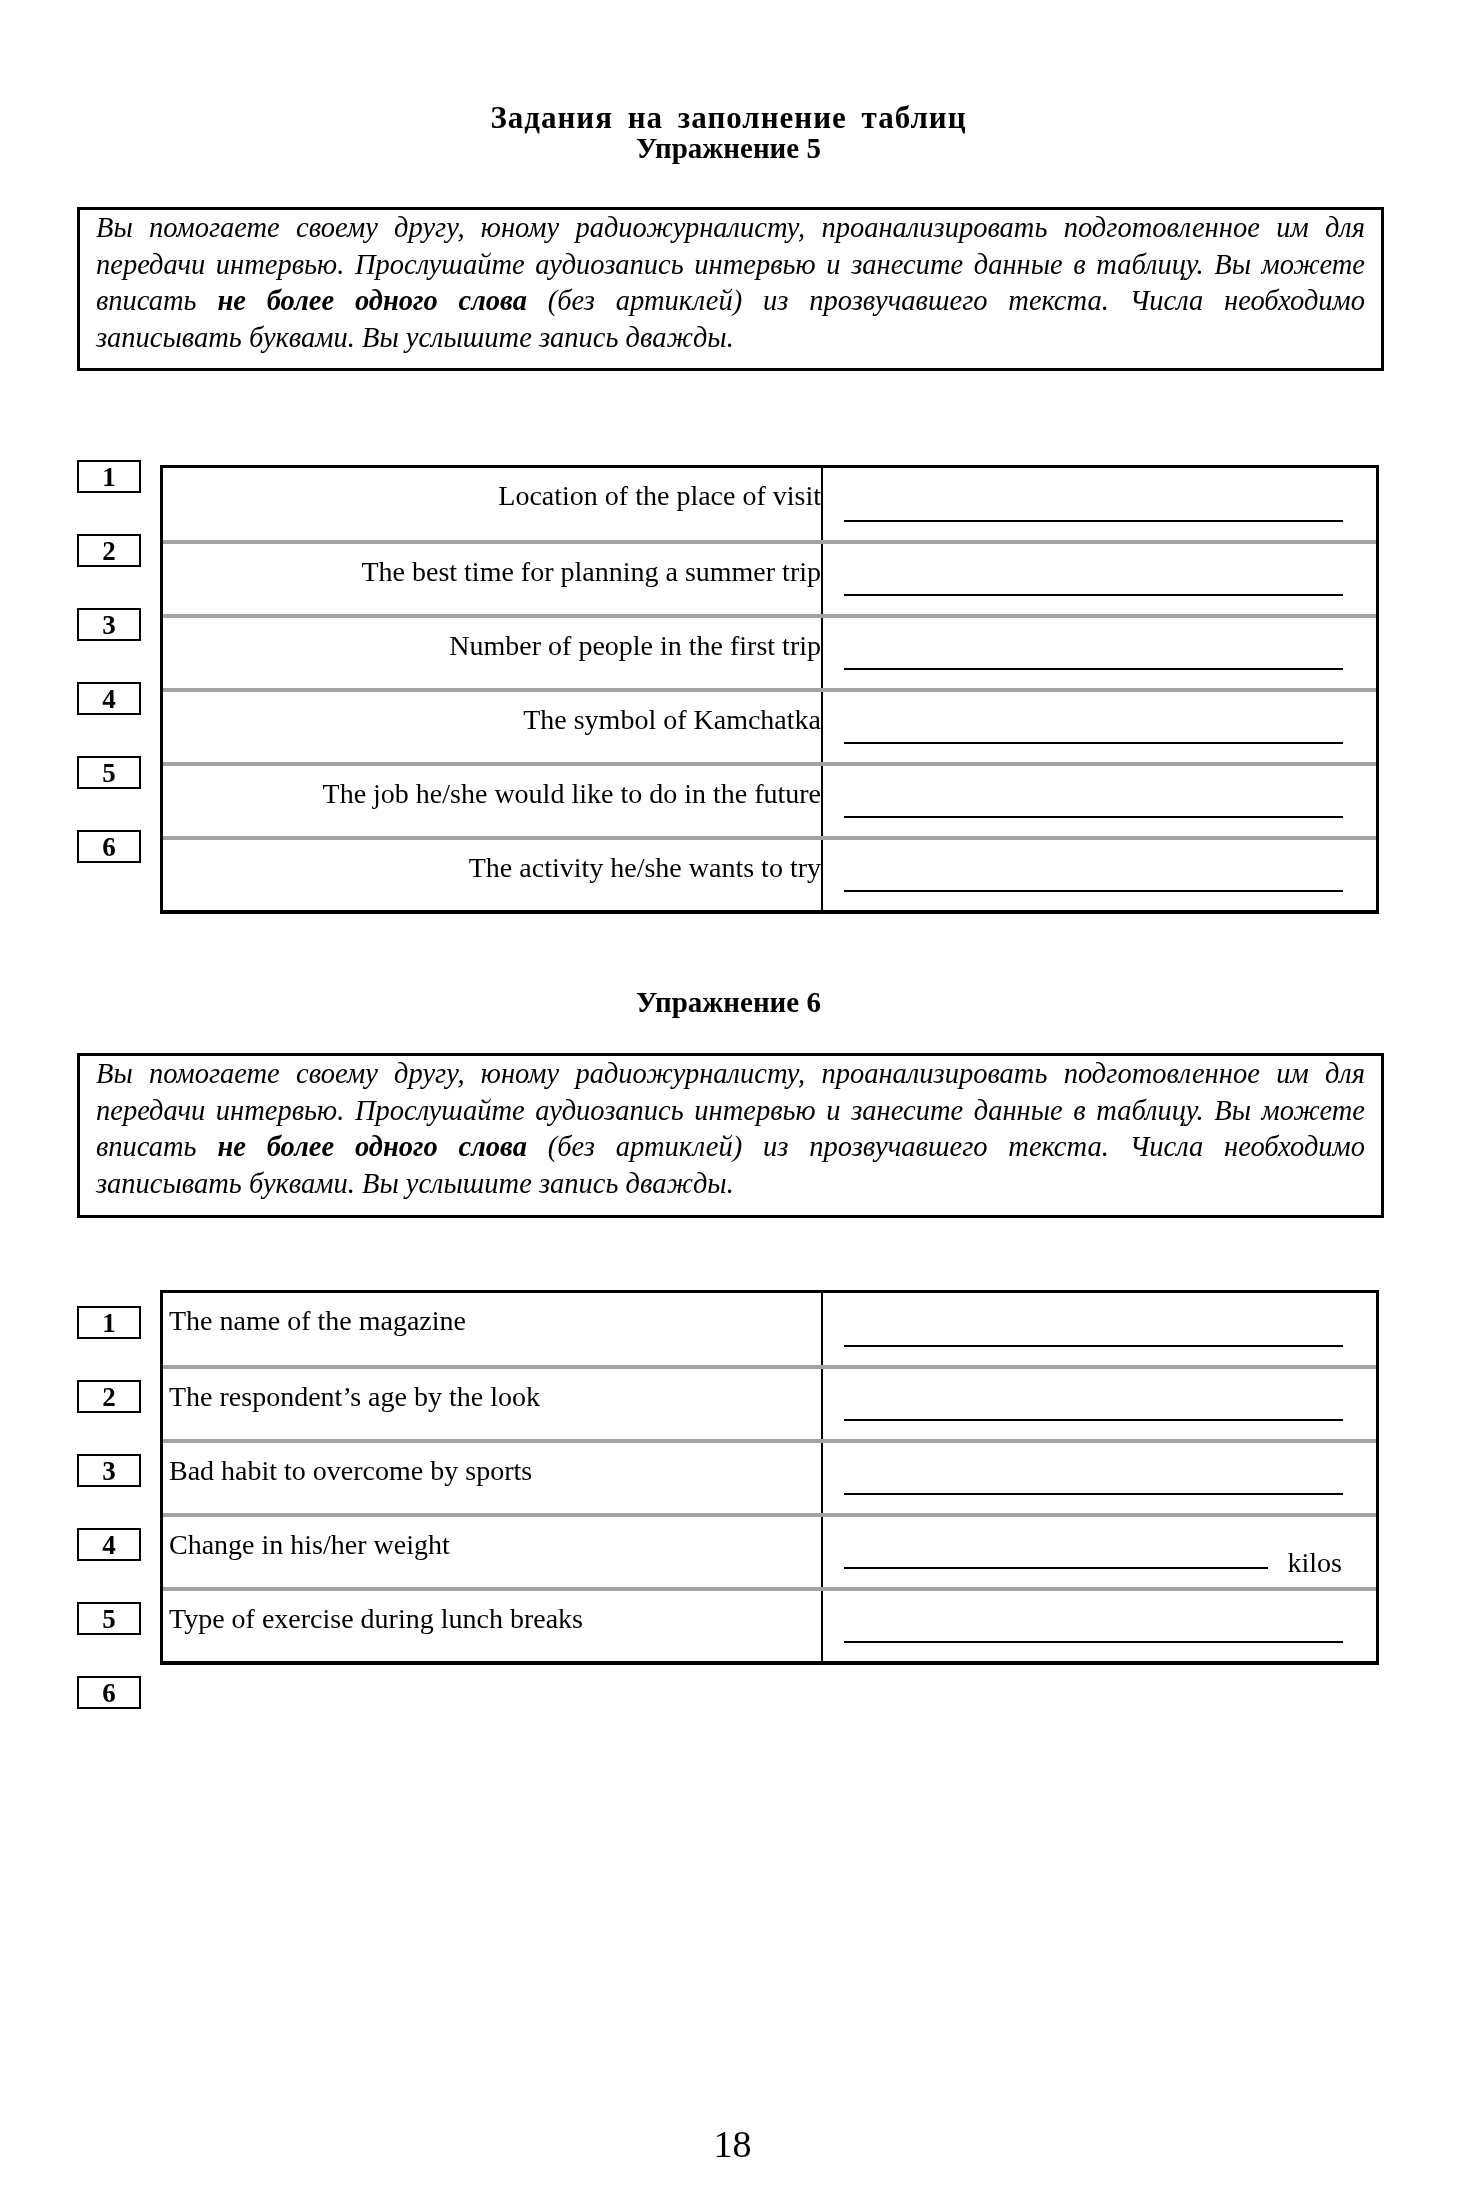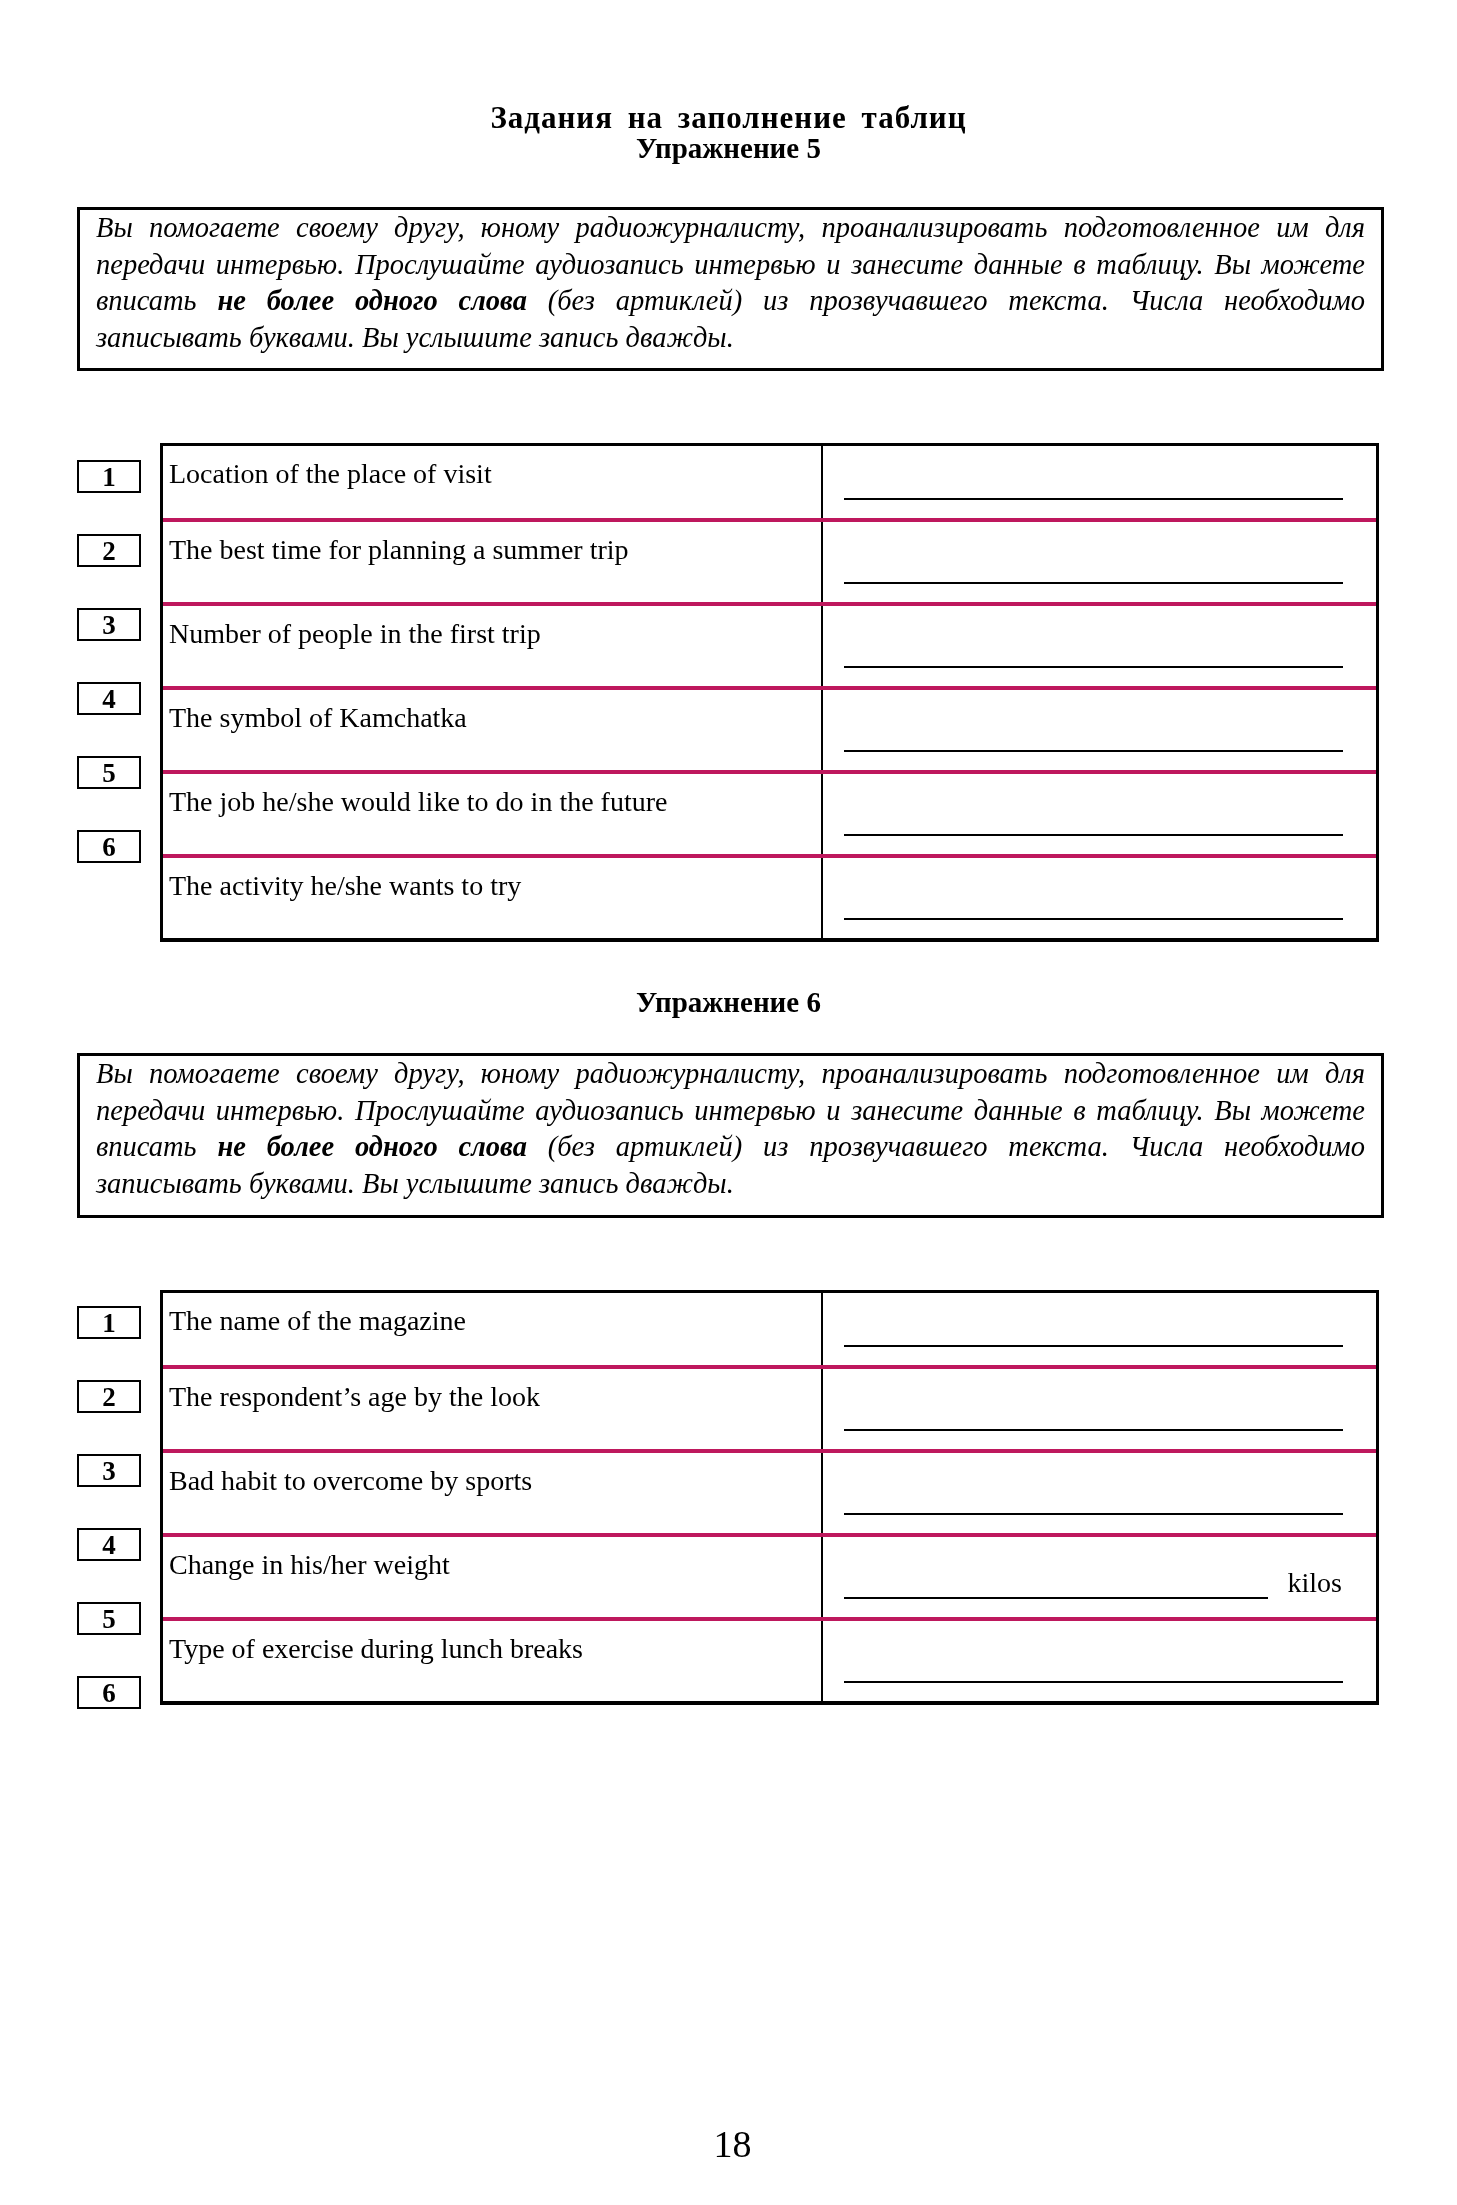--- a/index.html
+++ b/index.html
@@ -5,21 +5,21 @@
   html, body { margin:0; padding:0; background:#ffffff; }
   body { width:1457px; height:2205px; position:relative; overflow:hidden;
          font-family:"Liberation Serif", "DejaVu Serif", serif; color:#000; }
   .abs { position:absolute; }
   .title { left:0; width:1457px; top:55px; text-align:center; font-weight:bold; font-size:31px; letter-spacing:1px; word-spacing:6px;margin-top:45px; }
   .ex-head { left:0; width:1457px; text-align:center; font-weight:bold; font-size:29px; }
   .instr { left:77px; width:1307px; box-sizing:border-box; border:3px solid #000; padding:0 16px 12px 16px;
            font-style:italic; font-size:28.5px; line-height:36.5px; text-align:justify; text-align-last:left; }
   .instr b { font-weight:bold; }
   .tbl { left:160px; width:1219px; box-sizing:border-box; border:3px solid #000; border-bottom-width:4px; }
-  .row { position:relative; height:84px; box-sizing:border-box; border-top:4px solid #be185d; display:flex; }
+  .row { position:relative; height:74px; box-sizing:border-box; border-top:4px solid #a3a3a3; display:flex; }
   .row:first-child { border-top:none; height:72px; }
   .q { width:660px; box-sizing:border-box; border-right:2px solid #000; font-size:28px; padding:12px 0 0 6px; white-space:nowrap; }
   .a { flex:1; position:relative; }
   .a .line { position:absolute; left:21px; right:33px; bottom:18px; border-bottom:2px solid #000; height:0; cursor:text; }
   .a .line.short { right:108px; }
   .a .unit { position:absolute; right:34px; top:10px; font-size:28px;margin-top:20px; }
   .num { left:77px; width:64px; height:33px; box-sizing:border-box; border:2px solid #000;
          text-align:center; font-weight:bold; font-size:27px; line-height:30px; }
   .pagenum { left:0; width:1457px; top:2122px; text-align:center; font-size:38px; padding-left:8px; box-sizing:border-box; }
 </style>
@@ -31,21 +31,21 @@
 <div class="abs ex-head" style="top:132px;">Упражнение 5</div>
 <div class="abs instr" style="top:207px; height:164px;"><span>Вы помогаете своему другу, юному радиожурналисту, проанализировать подготовленное им для передачи интервью. Прослушайте аудиозапись интервью и занесите данные в таблицу. Вы можете вписать </span><b>не более одного слова</b><span> (без артиклей) из прозвучавшего текста. Числа необходимо записывать буквами. Вы услышите запись дважды.</span></div>
 
 <div class="abs num" style="top:460px;">1</div>
 <div class="abs num" style="top:534px;">2</div>
 <div class="abs num" style="top:608px;">3</div>
 <div class="abs num" style="top:682px;">4</div>
 <div class="abs num" style="top:756px;">5</div>
 <div class="abs num" style="top:830px;">6</div>
 
-<div class="abs tbl" style="top:443px;">
+<div class="abs tbl" style="top:465px;text-align:right;">
   <div class="row">
     <div class="q">Location of the place of visit</div>
     <div class="a">
         <div class="line"></div>
       </div>
   </div>
   <div class="row">
     <div class="q">The best time for planning a summer trip</div>
     <div class="a">
         <div class="line"></div>

